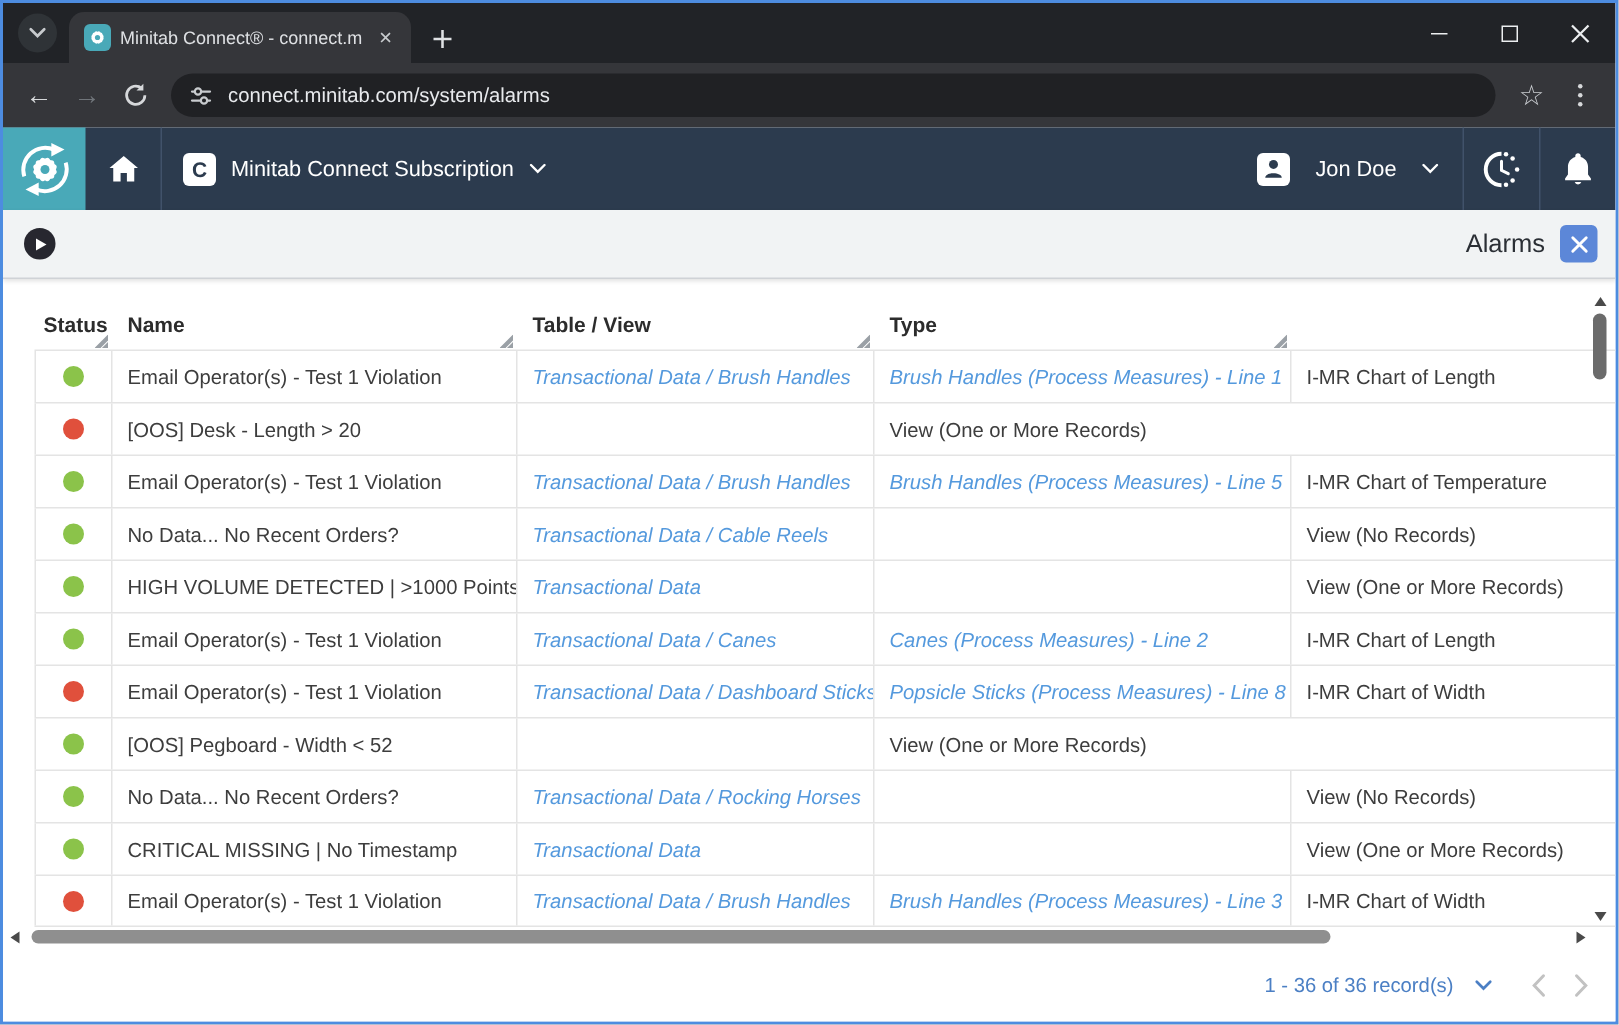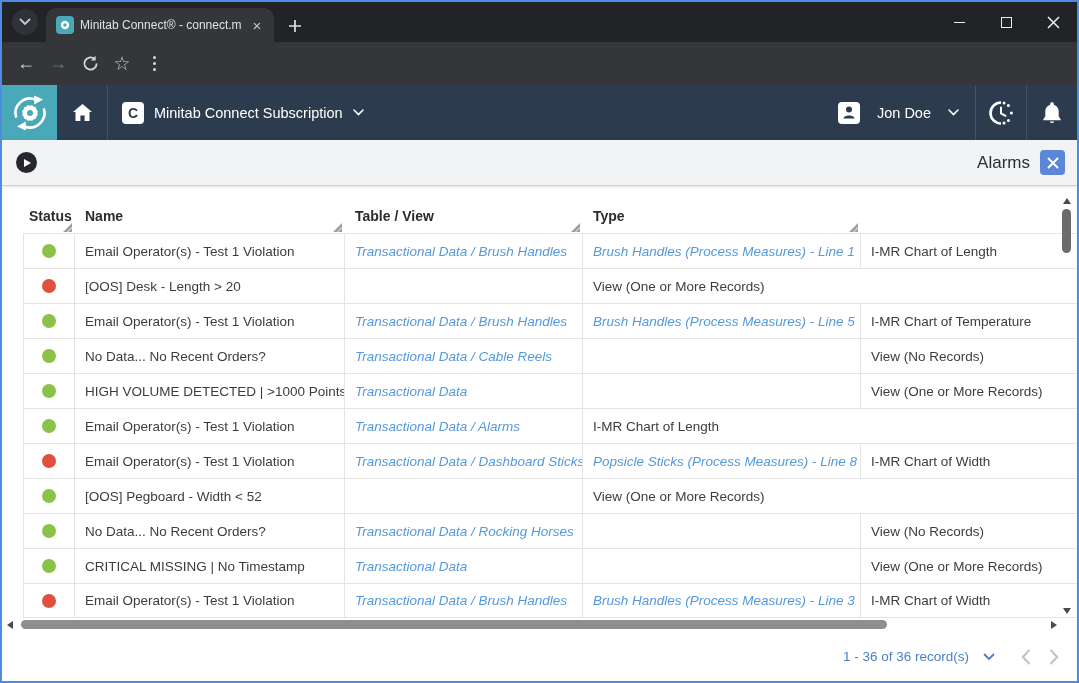--- a/index.html
+++ b/index.html
@@ -140,20 +140,31 @@
         <span>←</span>
       </div>
     <div class="nav-icon disabled">
         <span>→</span>
       </div>
     <div class="nav-icon">
       <svg width="17" height="17" viewBox="0 0 17 17">
           <path d="M14.6 8.5 A6.1 6.1 0 1 1 12.4 3.8" fill="none" stroke="#d6d8da" stroke-width="1.8"></path>
           <path d="M13.6 0.8 v4.6 h-4.6 z" fill="#d6d8da"></path>
         </svg>
+    </div>
+    <div class="urlbar">
+      <svg width="16" height="16" viewBox="0 0 16 16">
+          <g stroke="#c8cbce" stroke-width="1.5" stroke-linecap="round">
+            <line x1="2" y1="5" x2="14" y2="5"></line>
+            <line x1="2" y1="11" x2="14" y2="11"></line>
+          </g>
+          <circle cx="6" cy="5" r="2.1" fill="#202124" stroke="#c8cbce" stroke-width="1.5"></circle>
+          <circle cx="10" cy="11" r="2.1" fill="#202124" stroke="#c8cbce" stroke-width="1.5"></circle>
+        </svg>
+      <span class="url-text">connect.minitab.com/system/alarms</span>
     </div>
     <div class="nav-icon">
         <span style="font-size:19px;color:#c9ccd0">☆</span>
       </div>
     <div class="nav-icon">
         <span class="menu-dots">
           <i></i>
           <i></i>
           <i></i>
         </span>
@@ -295,21 +306,22 @@
       <div class="td td-link">Transactional Data</div>
       <div class="td td-link"></div>
       <div class="td td-type">View (One or More Records)</div>
     </div>
 
     <div class="grid-row tr">
       <div class="td td-status">
             <span class="dot green"></span>
           </div>
       <div class="td">Email Operator(s) - Test 1 Violation</div>
-      <div class="td td-link">Transactional Data / Alarms</div>
+      <div class="td td-link">Transactional Data / Canes</div>
+      <div class="td td-link">Canes (Process Measures) - Line 2</div>
       <div class="td td-type">I-MR Chart of Length</div>
     </div>
 
     <div class="grid-row tr">
       <div class="td td-status">
             <span class="dot red"></span>
           </div>
       <div class="td">Email Operator(s) - Test 1 Violation</div>
       <div class="td td-link">Transactional Data / Dashboard Sticks</div>
       <div class="td td-link">Popsicle Sticks (Process Measures) - Line 8</div>

